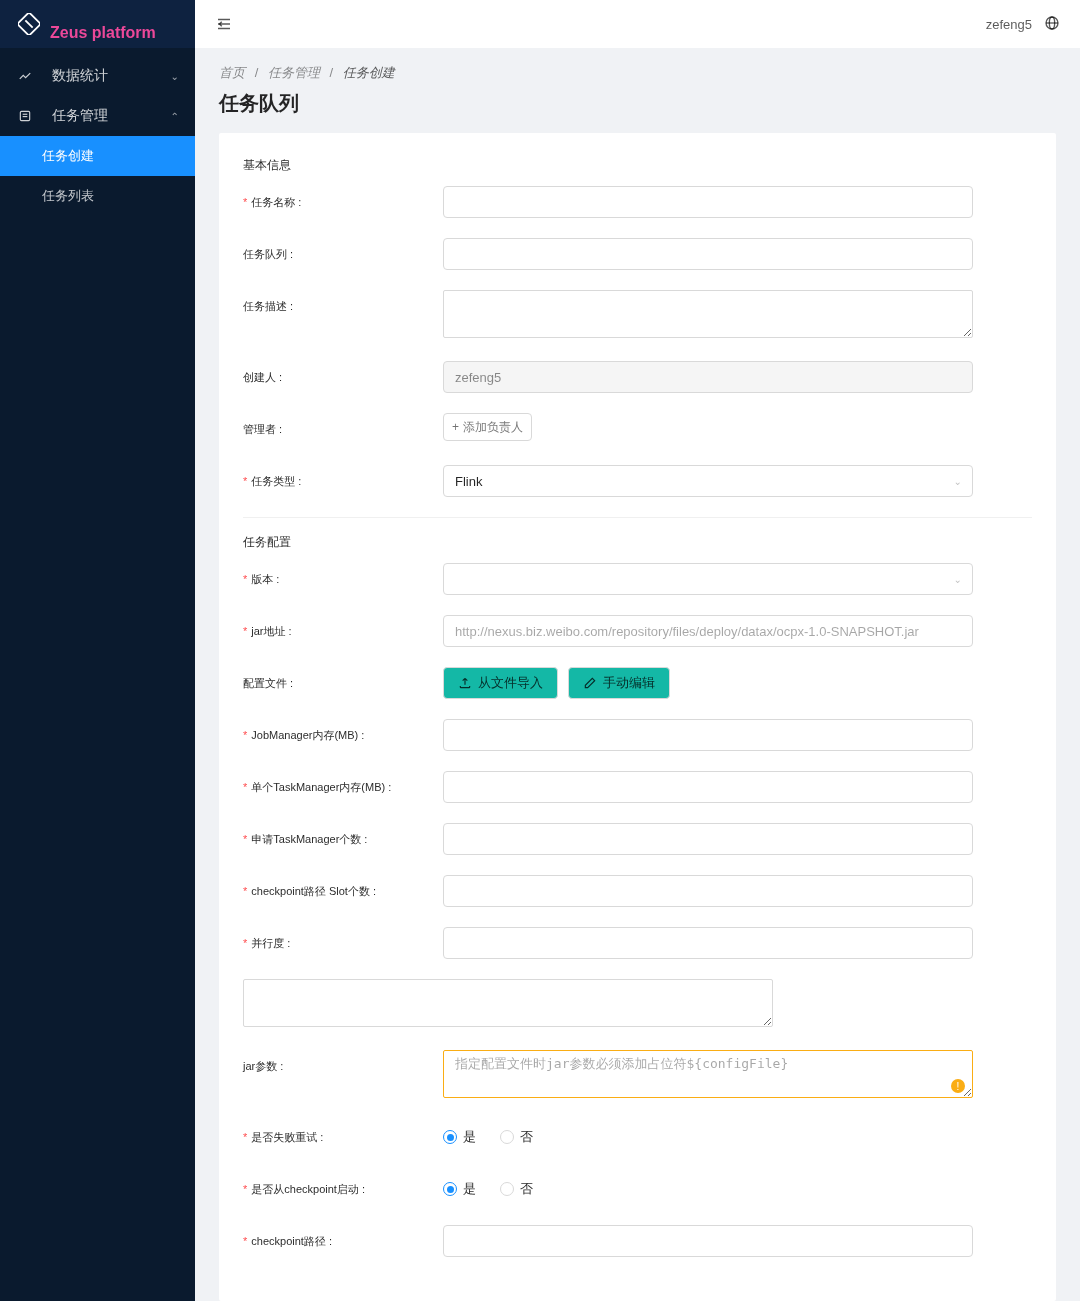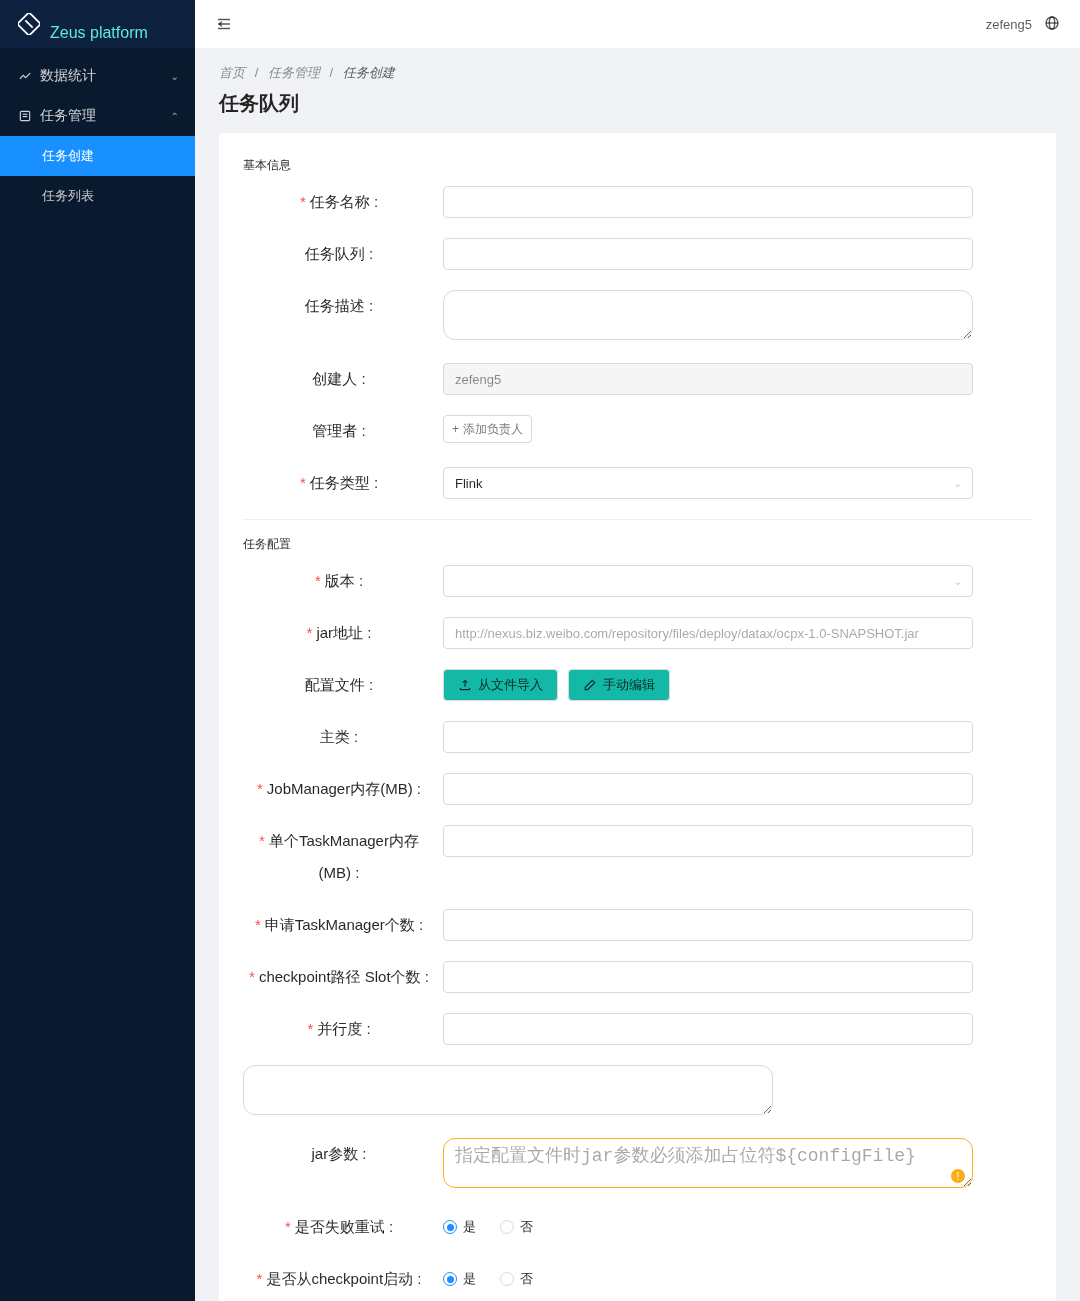--- a/index.html
+++ b/index.html
@@ -19,30 +19,30 @@
 }
 .logo {
   height: 48px;
   display: flex;
   align-items: center;
   padding: 0 18px;
   background: #0e2240;
   gap: 10px;
 }
 .logo svg { width: 22px; height: 22px; flex-shrink: 0; }
-.logo-title { color: #5eead4; font-size: 16px; font-weight: 400; margin-top: 18px; }
+.logo-title { color: #ec4899; font-size: 16px; font-weight: 700; margin-top: 18px; }
 .menu { padding-top: 8px; }
 .menu-item {
   display: flex;
   align-items: center;
   height: 40px;
   padding: 0 18px;
   color: rgba(255,255,255,0.8);
   cursor: pointer;
-  gap: 8px;
+  gap: 20px;
   position: relative;
 }
 .menu-item .icon { width: 14px; height: 14px; display: inline-flex; align-items: center; justify-content: center; }
 .menu-item .arrow { position: absolute; right: 16px; font-size: 10px; color: rgba(255,255,255,0.6); }
 .submenu .sub-item {
   height: 40px;
   display: flex;
   align-items: center;
   padding-left: 42px;
   color: rgba(255,255,255,0.75);
@@ -70,24 +70,24 @@
 .breadcrumb span.crumb.current { color: rgba(0,0,0,0.65); }
 .page-title { padding: 8px 24px 16px 24px; font-size: 20px; font-weight: 600; color: rgba(0,0,0,0.85); }
 
 .content-card { background: #fff; margin: 0 24px 24px 24px; padding: 16px 24px 24px 24px; border-radius: 2px; }
 .section-title { font-size: 12px; color: rgba(0,0,0,0.85); font-weight: 400; padding: 8px 0 12px 0; }
 .section-divider { border: 0; border-top: 1px solid #f0f0f0; margin: 16px 0 8px 0; }
 
 .form-row { display: flex; align-items: flex-start; margin-bottom: 20px; }
 .form-label {
   width: 200px;
-  text-align: center;
+  text-align: left;
   padding-right: 8px;
   color: rgba(0,0,0,0.85);
-  font-size: 15px;
+  font-size: 11px;
   line-height: 32px;
   flex-shrink: 0;
 }
 .form-label .req { color: #ff4d4f; margin-right: 4px; font-family: SimSun, sans-serif; }
 .form-control { flex: 1; max-width: 530px; }
 
 .ant-input {
   width: 100%;
   height: 32px;
   padding: 4px 11px;
@@ -97,25 +97,24 @@
   color: rgba(0,0,0,0.85);
   background: #fff;
   outline: none;
 }
 .ant-input.disabled { background: #f5f5f5; color: rgba(0,0,0,0.45); cursor: not-allowed; }
 .ant-textarea {
   width: 100%;
   min-height: 48px;
   padding: 4px 11px;
   border: 1px solid #d9d9d9;
-  border-radius: 12px;
-  font-size: 18px;
+  border-radius: 2px;
+  font-size: 13px;
   resize: vertical;
   outline: none;
-  font-family: Liberation Mono, monospace;
 }
 .ant-textarea.warn { border-color: #faad14; }
 .textarea-wrap { position: relative; }
 .textarea-wrap .warn-icon {
   position: absolute;
   right: 8px;
   bottom: 8px;
   width: 14px;
   height: 14px;
   background: #faad14;
@@ -353,24 +352,20 @@
             <button class="btn">
               <svg viewBox="0 0 24 24" fill="none" stroke="currentColor" stroke-width="2">
                   <path d="M4 20h4L20 8l-4-4L4 16v4z"></path>
                 </svg>
               <span>手动编辑</span>
             </button>
           </div>
         </div>
       </div>
 
-      <div class="form-row">
-        <label class="form-label"><span>主类 :</span></label>
-        <div class="form-control"><input class="ant-input" style=""></div>
-      </div>
 
       <div class="form-row">
         <label class="form-label"><span class="req">*</span><span>JobManager内存(MB) :</span></label>
         <div class="form-control"><input class="ant-input" style=""></div>
       </div>
 
       <div class="form-row">
         <label class="form-label"><span class="req">*</span><span>单个TaskManager内存(MB) :</span></label>
         <div class="form-control"><input class="ant-input" style=""></div>
       </div>

